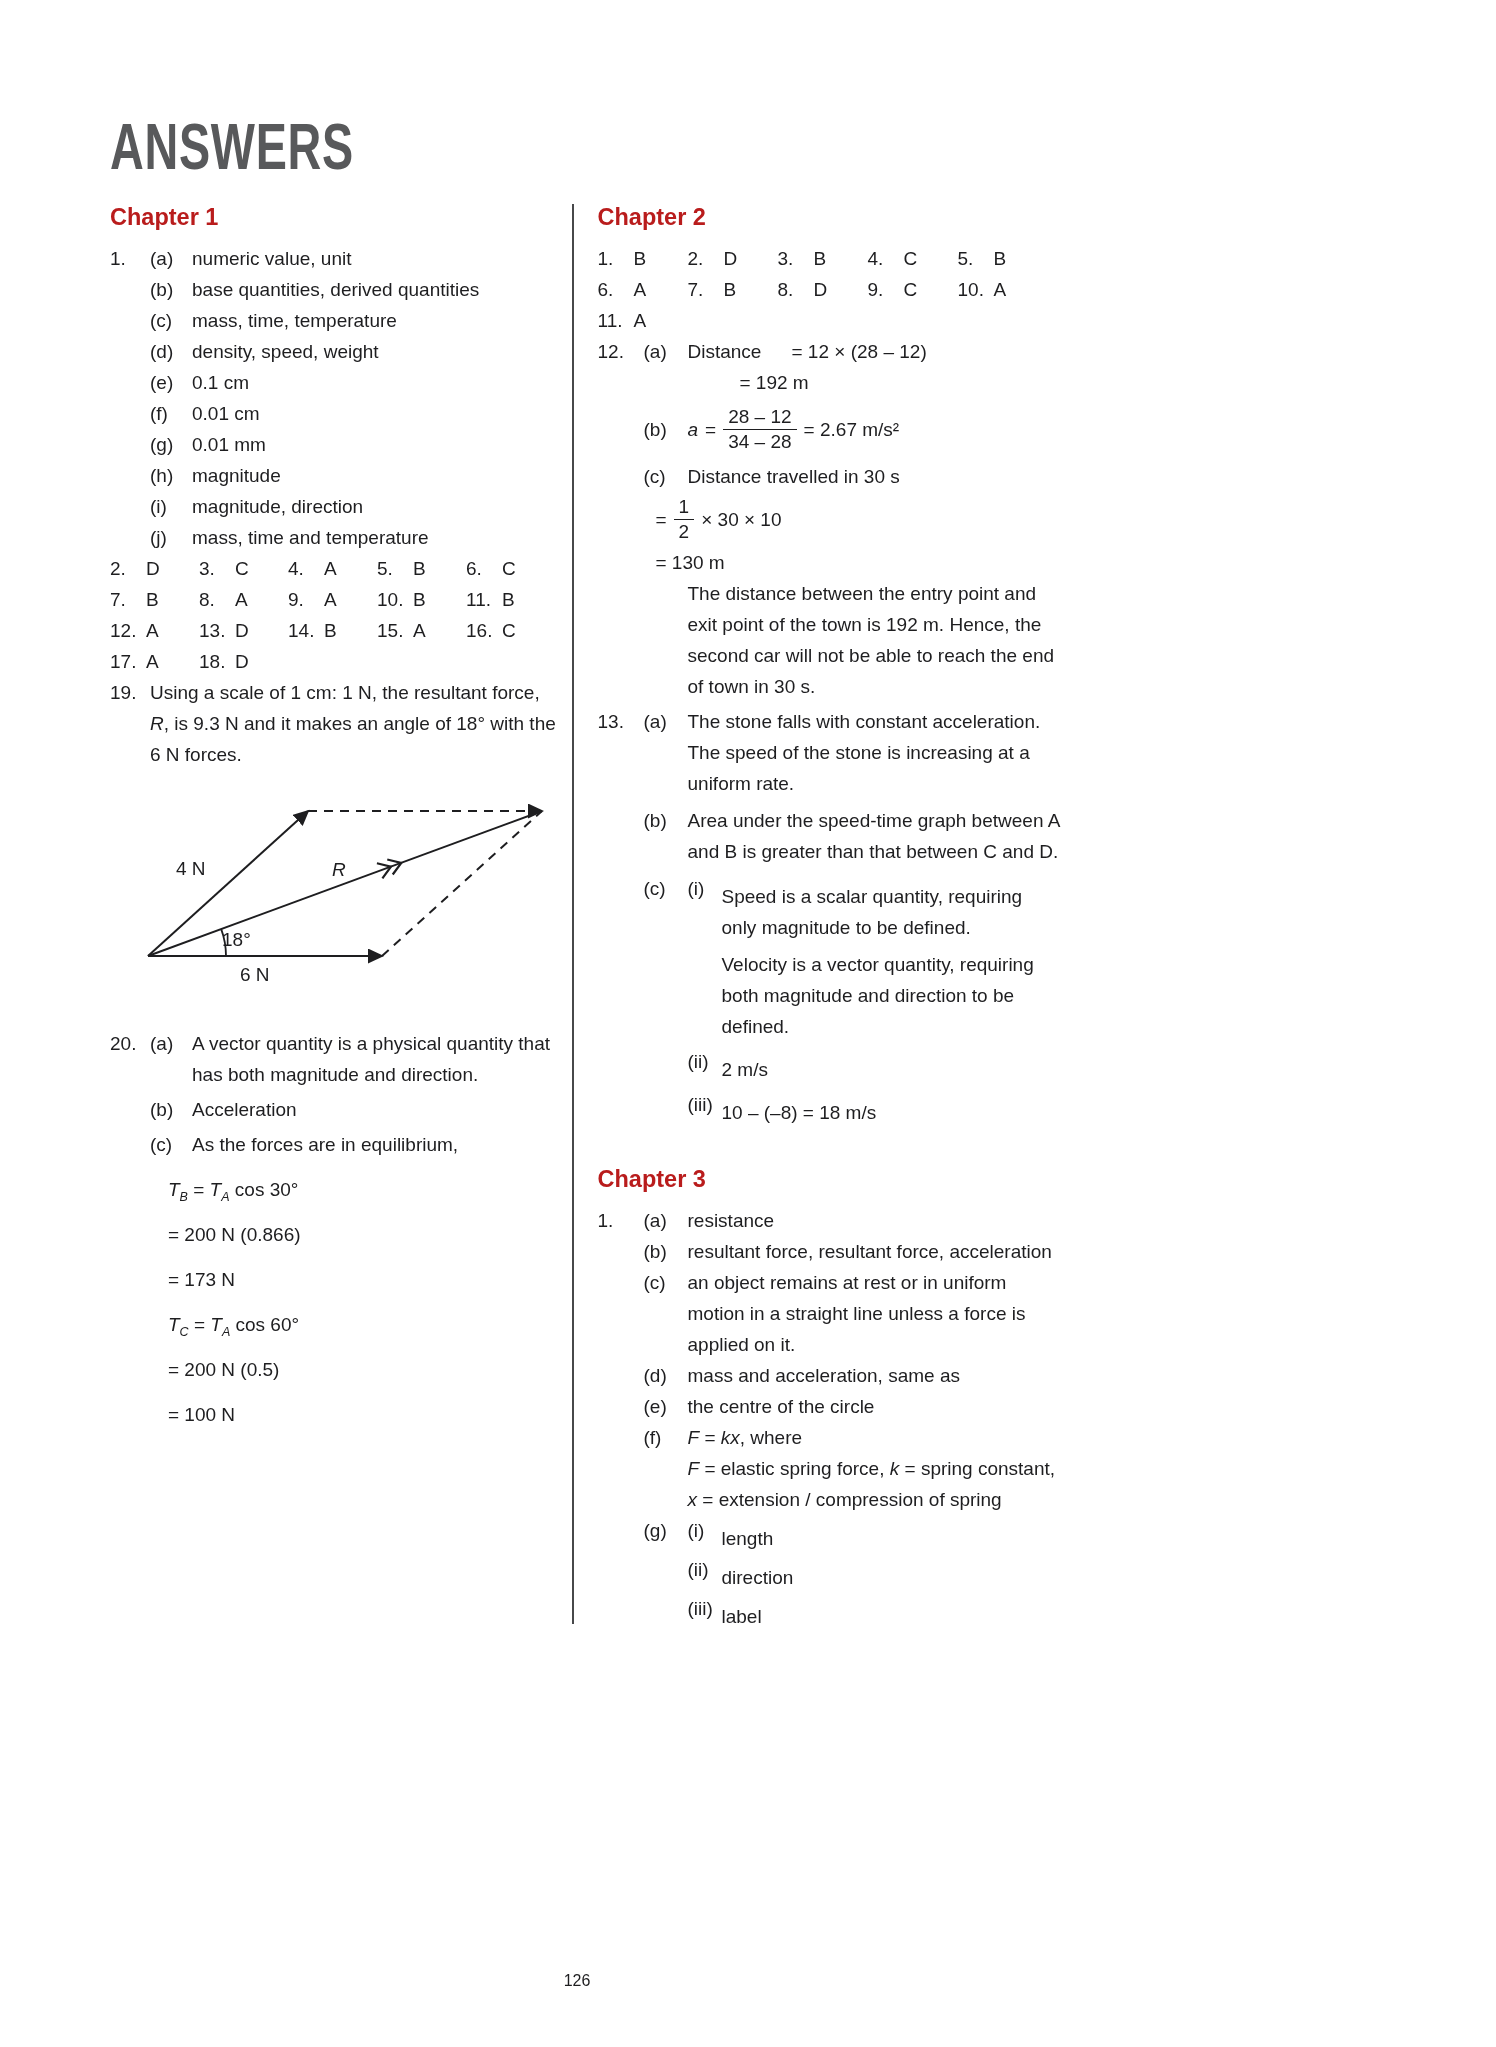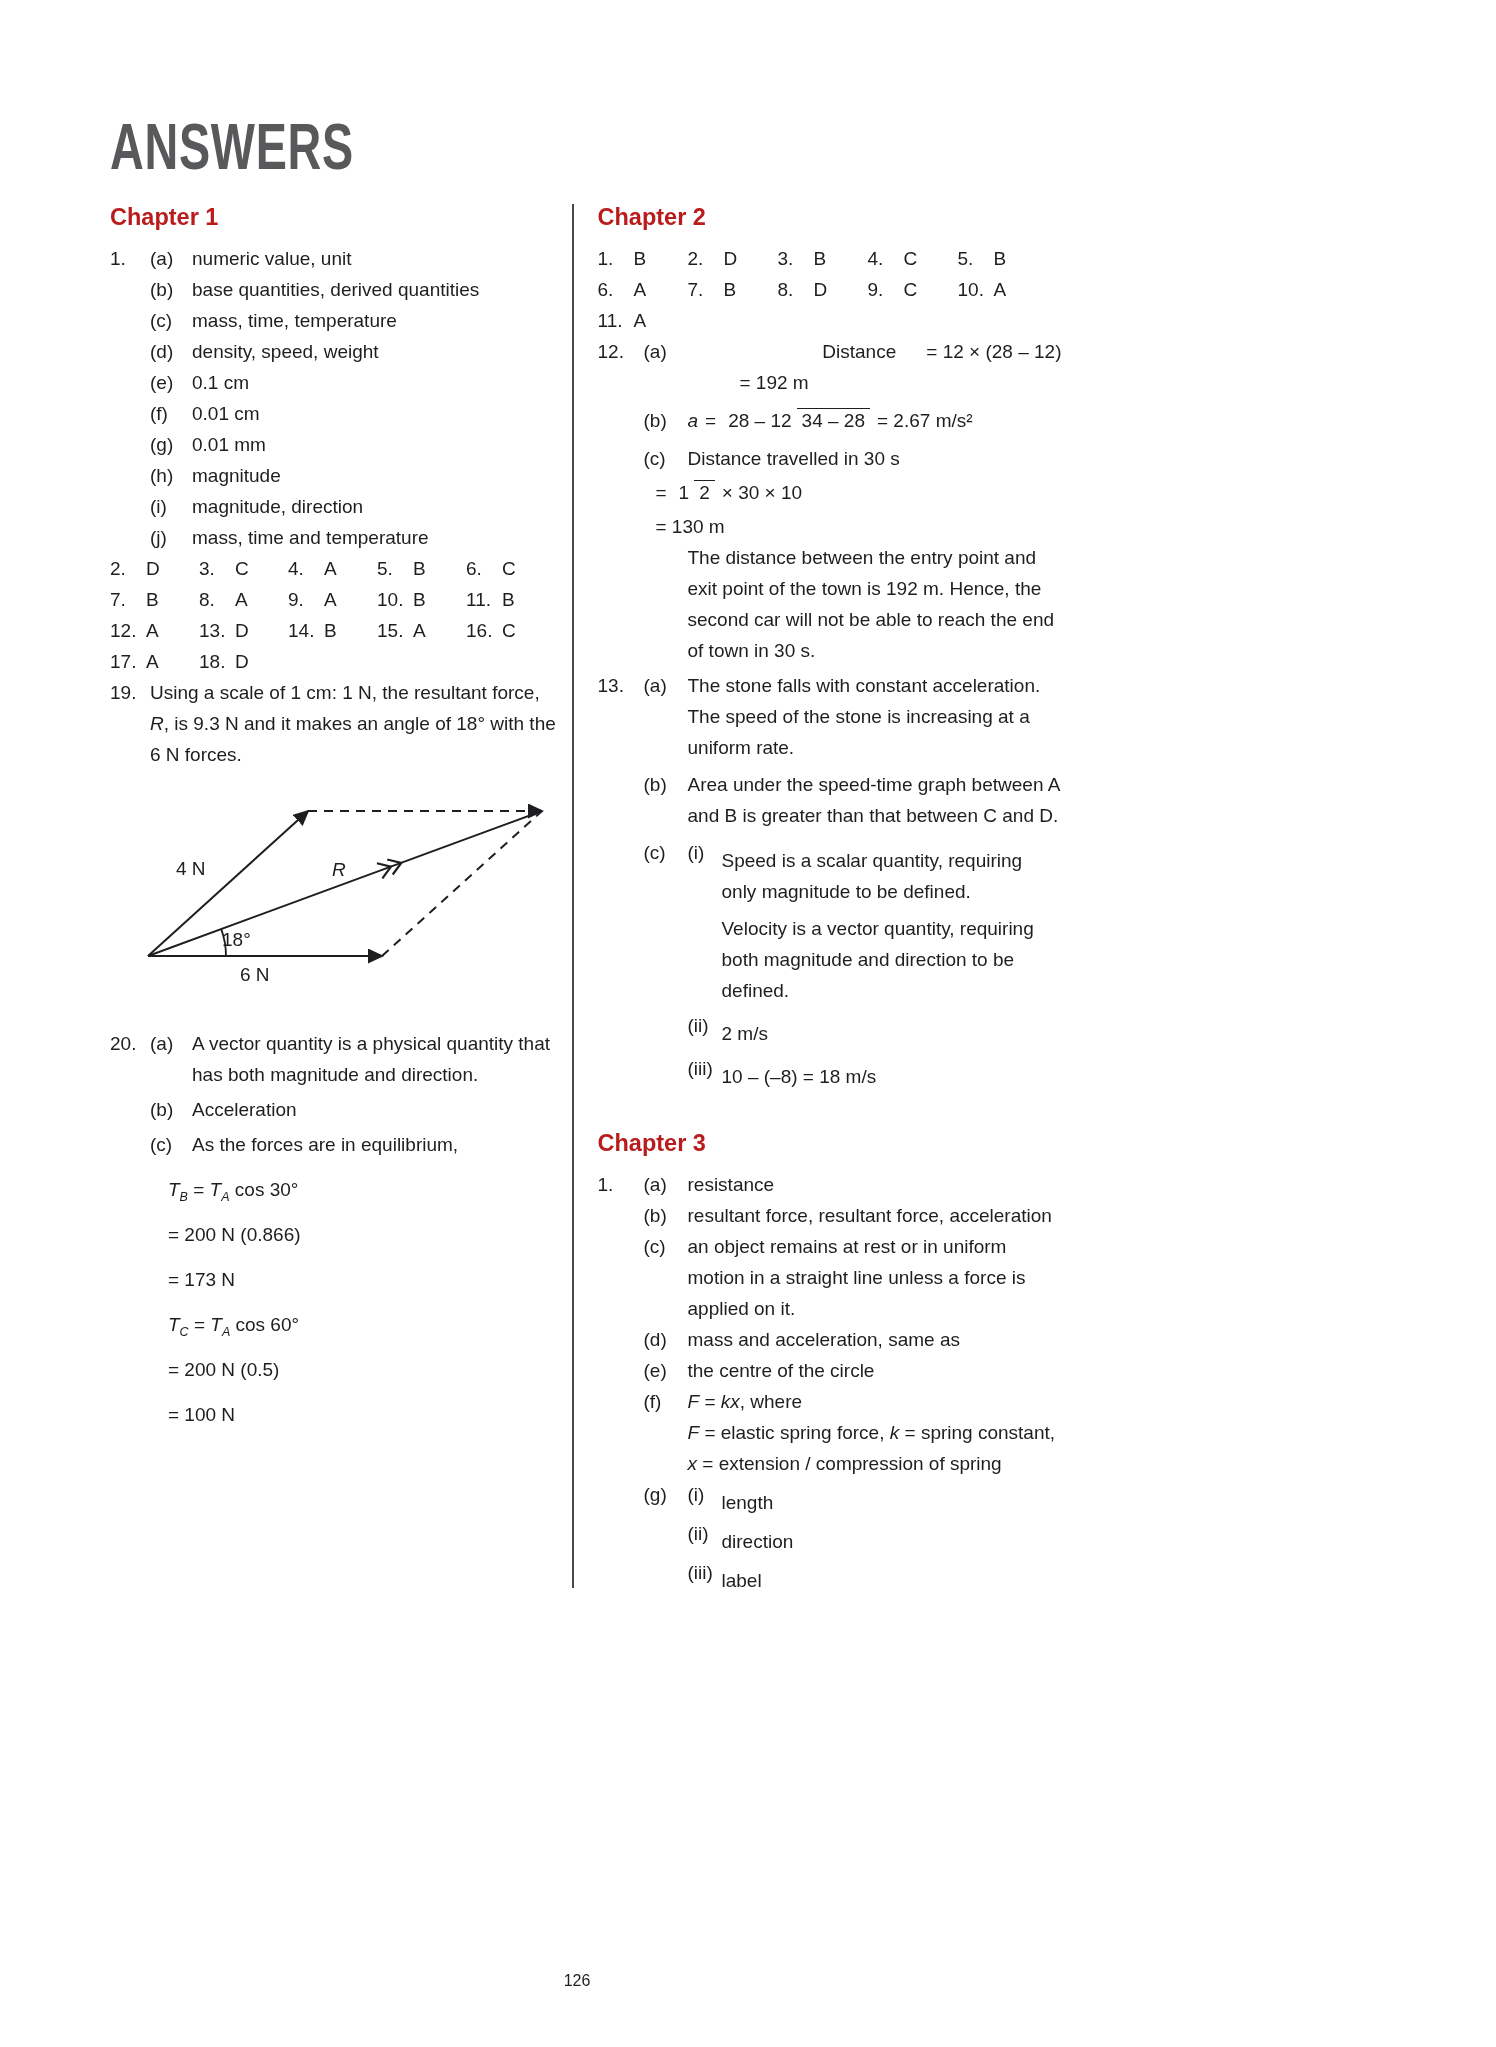--- a/index.html
+++ b/index.html
@@ -32,25 +32,25 @@
   .mcrow { display:flex; }
   .mccell { display:flex; width:89px; }
   .col-right .mccell { width:90px; }
   .mcn { width:36px; }
   .mt4 { margin-top:4px; }
   .mt6 { margin-top:6px; }
   .eqline { margin-left:-24px;margin-top:14px; }
   .eqrow { display:flex; align-items:center; gap:7px; margin:3px 0; }
   .eqrow-out { margin-left:-32px; }
   .p-out { margin-left:-32px; }
-  .frac { display:inline-flex; flex-direction:row; align-items:center; line-height:24px; text-align:center; }
+  .frac { display:inline-flex; flex-direction:column; align-items:center; line-height:24px; text-align:center; }
   .fnum { padding:0 5px; }
   .fden { padding:0 5px; border-top:1.6px solid #1e1e20; }
   .dist { flex:0 0 104px; }
-  .a-line1 { display:flex;justify-content:flex-end; }
+  .a-line1 { display:flex; }
   .indent { margin-left:52px; }
   .diagram { display:block; margin:26px 0 22px 12px; }
   svg text { font-family:"Liberation Sans", sans-serif; font-size:19px; fill:#1e1e20; }
   svg .itx { font-style:italic; }
   .pagenum { position:absolute; left:544px; top:1972px; width:66px; text-align:center; font-size:16px; }
 </style>
 </head>
 <body>
 
 <div class="page">

